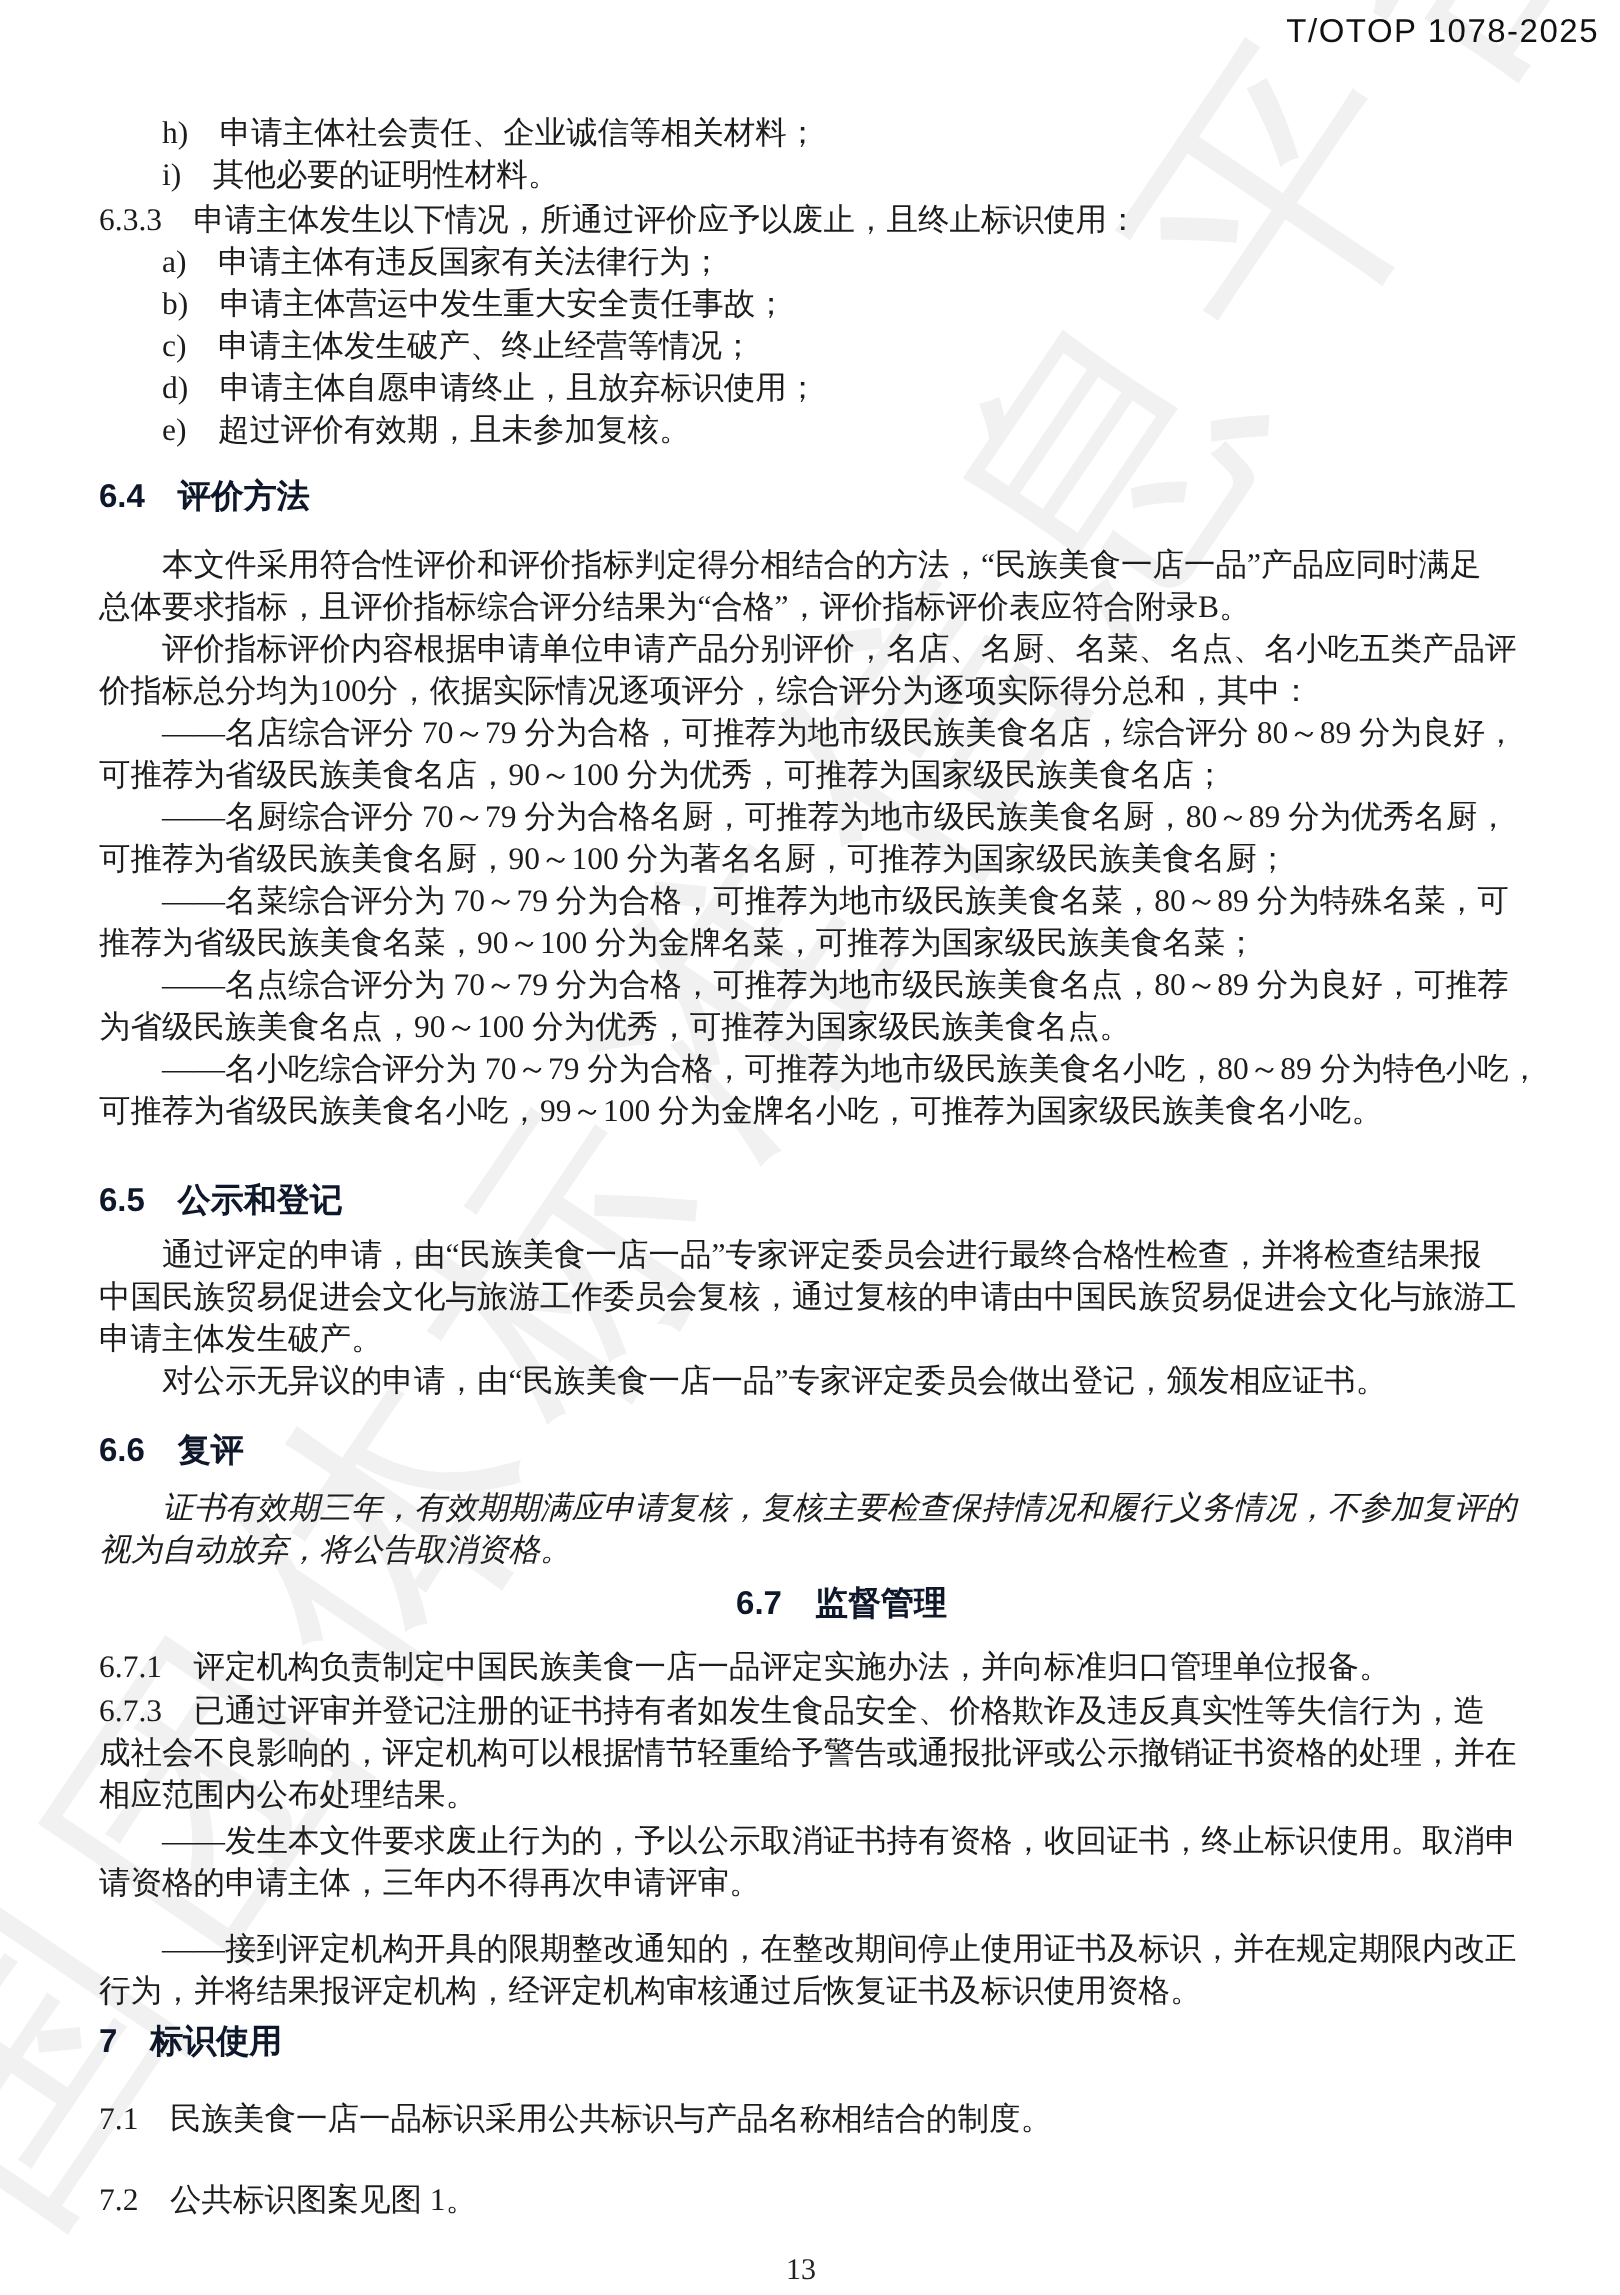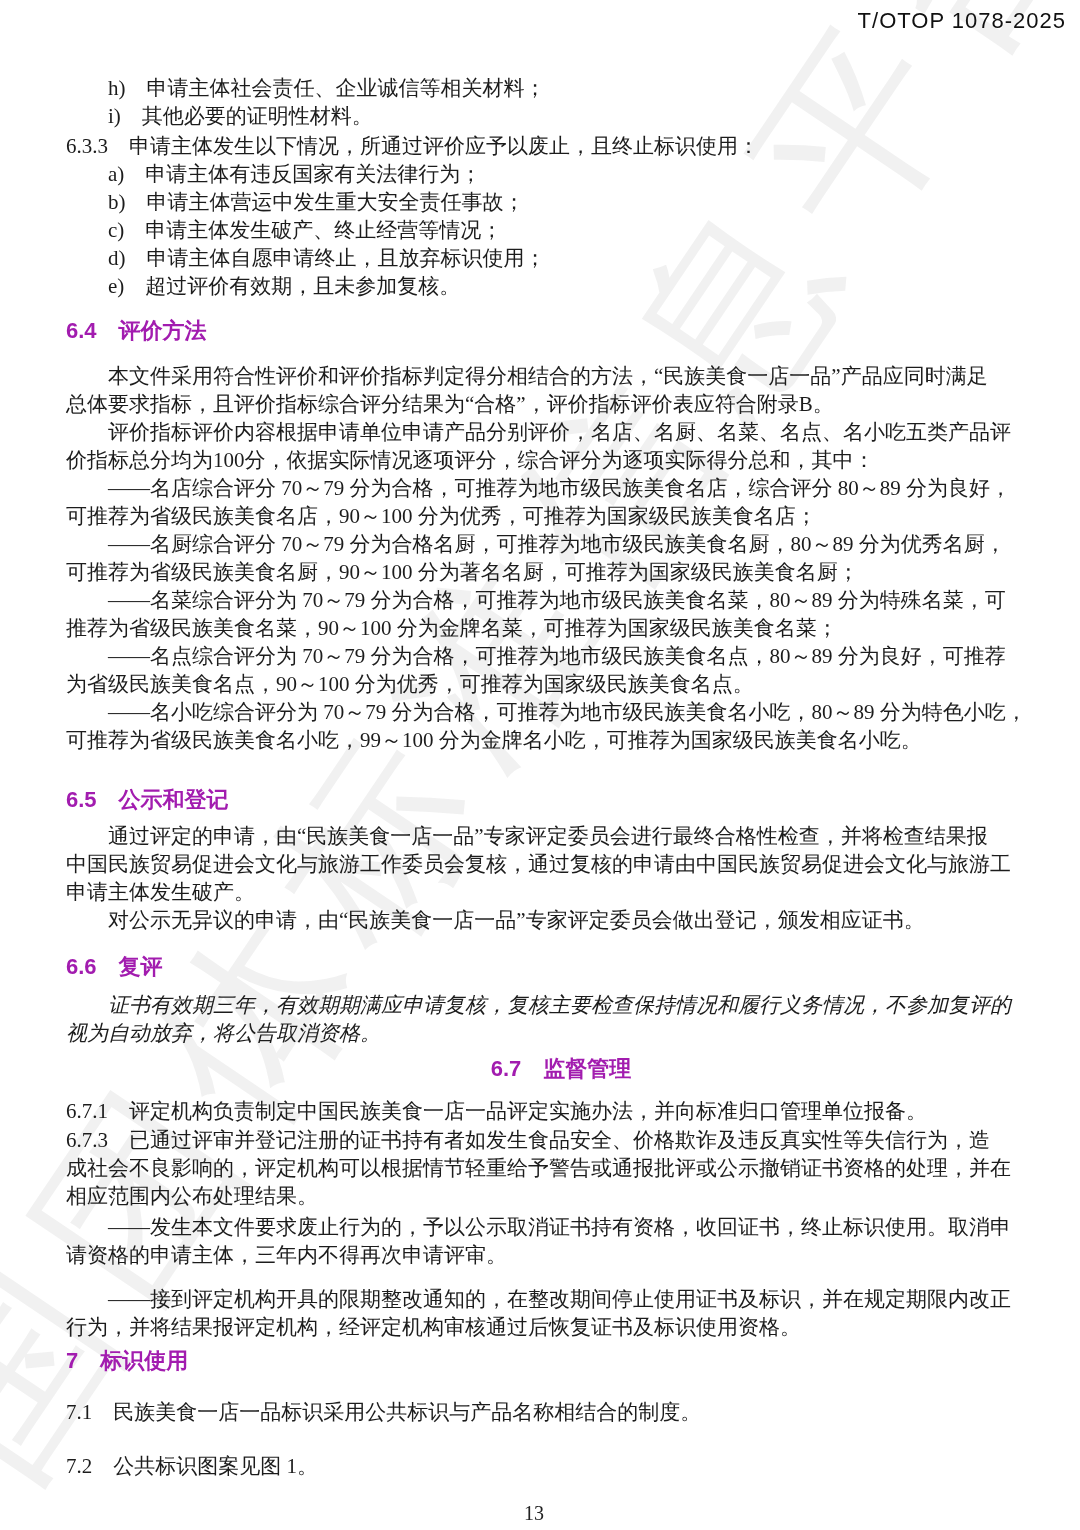--- a/index.html
+++ b/index.html
@@ -31,21 +31,21 @@
     position:absolute;left:66px;top:0;width:990px;
     z-index:2;
   }
   .block{margin:0;}
   .line{
     white-space:nowrap;
     font-size:21px;line-height:28px;
   }
   .heading .line,.chapter-heading .line{
     font-family:"Liberation Sans","DejaVu Sans",sans-serif;
-    font-weight:bold;font-size:22px;line-height:30px;color:#a21caf;
+    font-weight:bold;font-size:22px;line-height:30px;color:#0f172a;
   }
   
   .block:nth-child(1){margin-top:74px;}
   .block:nth-child(2){margin-top:2px;}
   .block:nth-child(4){margin-top:16px;}
   .block:nth-child(5){margin-top:16px;}
   .block:nth-child(12){margin-top:31px;}
   .block:nth-child(13){margin-top:7px;}
   .block:nth-child(15){margin-top:18px;}
   .block:nth-child(16){margin-top:9px;font-style:italic;}

